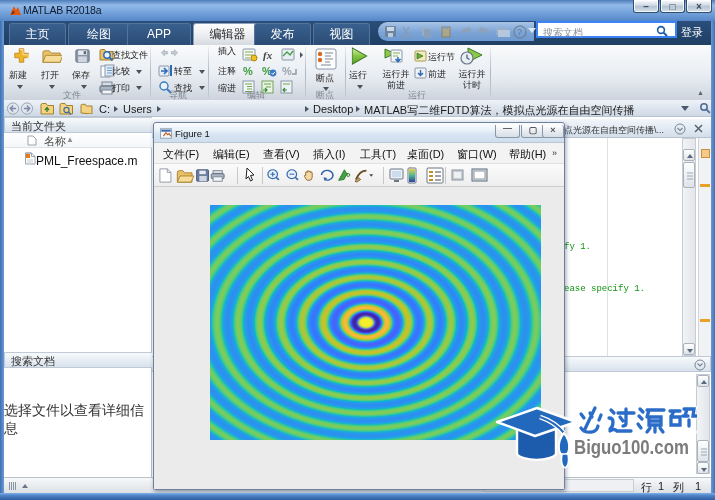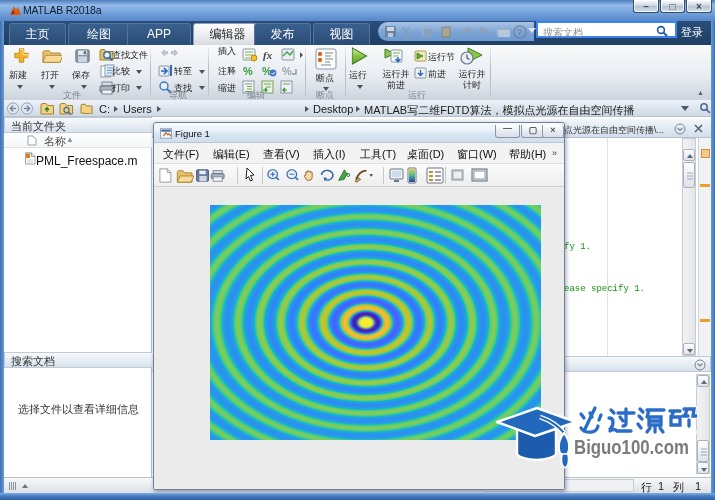--- a/index.html
+++ b/index.html
@@ -33,21 +33,21 @@
 #ribcollapse{left:693px;top:44px;font-size:7px;color:#5a6470}
 
 #addr{left:4px;top:100px;width:707px;height:17px;background:linear-gradient(180deg,#eef3f8,#dae2ec 60%,#cfd9e5);border-bottom:1px solid #b8c2ce}
 #addr .t{top:3px;font-size:11px;color:#1a1a1a}
 
 .phead{background:linear-gradient(180deg,#f7fafc,#e4ebf2 60%,#d9e2ec);border:1px solid #c0cad6;font-size:11px;color:#333;padding:1px 0 0 6px}
 #lpanel{left:4px;top:117px;width:148px;height:360px;background:#fff;border-right:1px solid #b8c2ce}
 #lphead{left:0;top:0;width:149px;height:16px}
 #lcolhead{left:0;top:16px;width:149px;height:15px;background:linear-gradient(180deg,#fff,#f4f6f8);border-bottom:1px solid #dde2e8;font-size:11px;color:#4a4a4a}
 #dpanel-head{left:0;top:235px;width:149px;height:16px}
-#dpanel-txt{left:0;top:285px;width:149px;text-align:center;font-size:11px;color:#333}
+#dpanel-txt{left:0;top:285px;width:149px;text-align:left;font-size:14px;color:#333}
 
 #rarea{left:152px;top:117px;width:559px;height:360px;background:#fff}
 #rtabs{left:0;top:2px;width:559px;height:19px;background:linear-gradient(180deg,#f2f6fa,#dfe8f2 60%,#d2deea);border-bottom:1px solid #b8c2ce;font-size:10px;color:#333}
 #redit{left:0;top:21px;width:559px;height:218px;background:#fff;font-family:"Liberation Mono",monospace;font-size:9px;color:#109510}
 #rsplit{left:0;top:239px;width:559px;height:16px}
 #rbottom{left:0;top:255px;width:559px;height:105px;background:#fff}
 .vscroll{background:linear-gradient(90deg,#f2f3f5,#e3e6ea);border:1px solid #c6ccd4}
 .sbtn{background:linear-gradient(180deg,#fefefe,#dfe3e8);border:1px solid #aab2bc;border-radius:2px}
 .sarr{position:absolute;left:3px;width:0;height:0;border-left:3px solid transparent;border-right:3px solid transparent}
 

